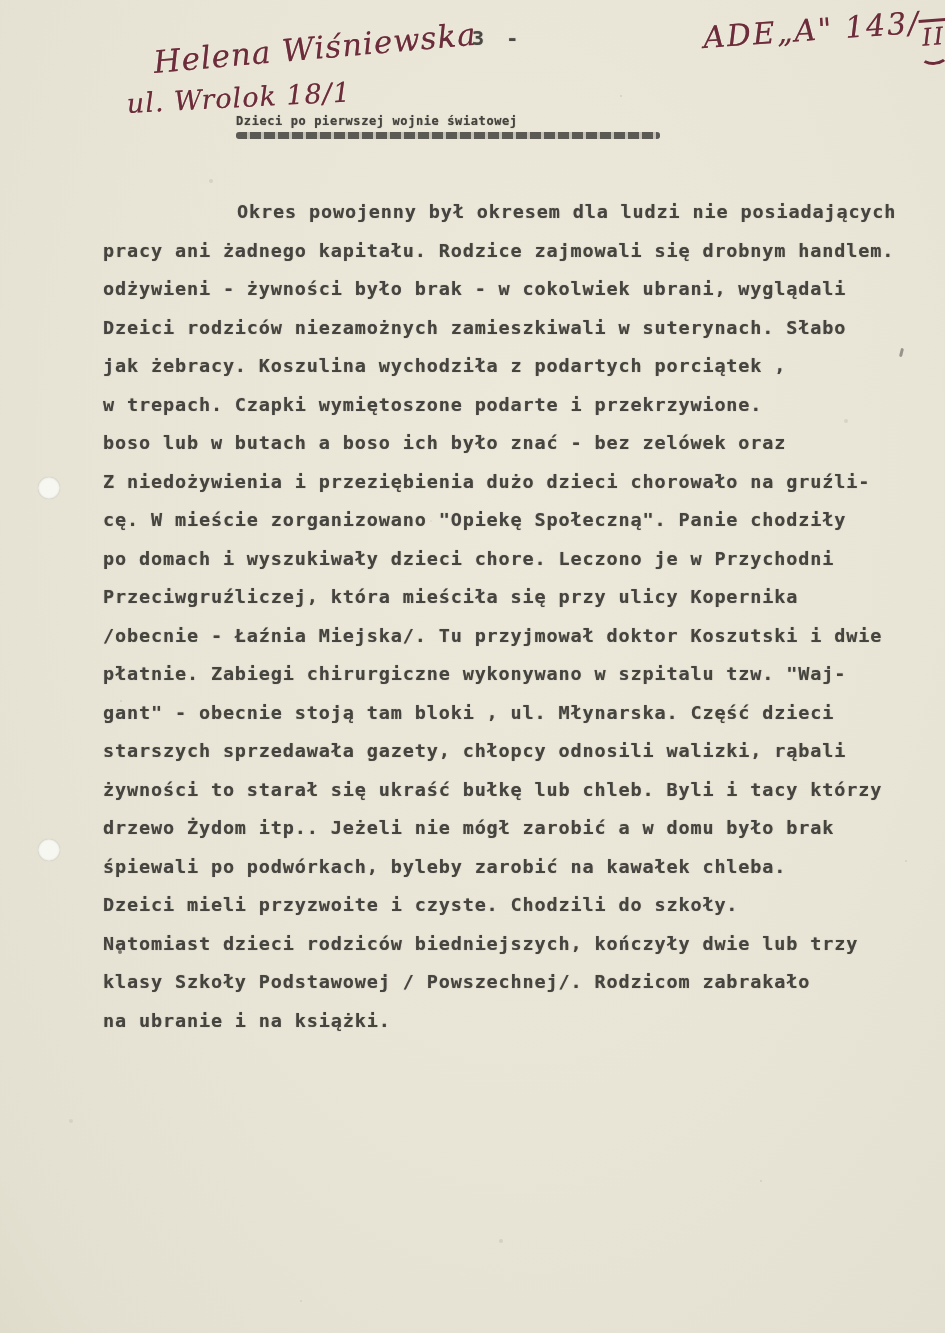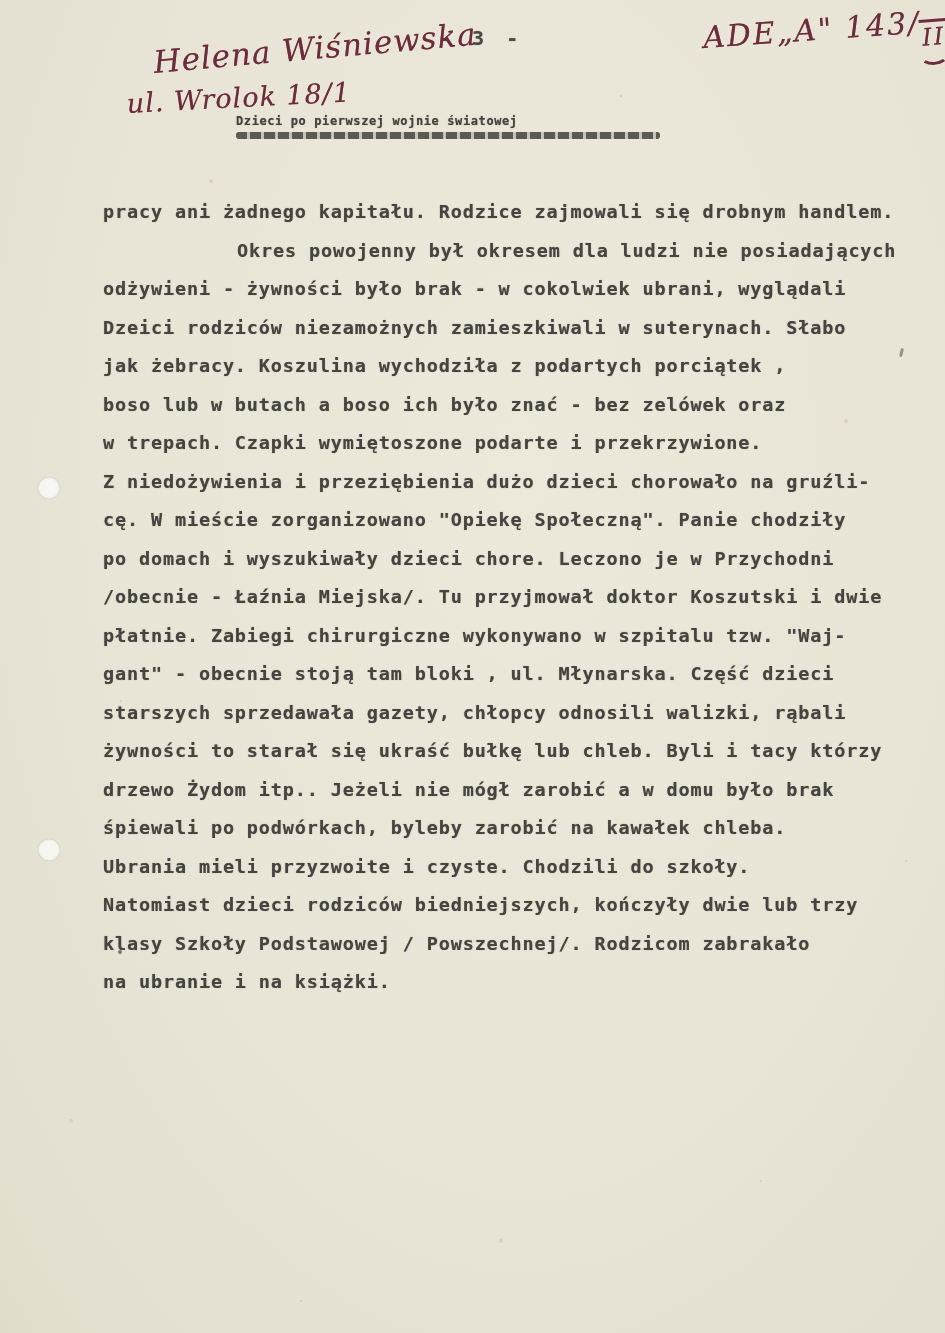--- a/index.html
+++ b/index.html
@@ -133,40 +133,41 @@
     <span class="ref-curve"></span>
   </div>
 
   <div class="title-wrap">
     <div class="doc-title">Dzieci po pierwszej wojnie światowej</div>
     <div class="title-underline"></div>
   </div>
 
   <div class="body-text">
     <div class="paragraph">
+        <div class="tline indent">Okres powojenny był okresem dla ludzi nie posiadających</div>
         <div class="tline">pracy ani żadnego kapitału. Rodzice zajmowali się drobnym handlem.</div>
-        <div class="tline indent">Okres powojenny był okresem dla ludzi nie posiadających</div>
         <div class="tline">odżywieni - żywności było brak - w cokolwiek ubrani, wyglądali</div>
         <div class="tline">Dzeici rodziców niezamożnych zamieszkiwali w suterynach. Słabo</div>
         <div class="tline">jak żebracy. Koszulina wychodziła z podartych porciątek ,</div>
+        <div class="tline">w trepach. Czapki wymiętoszone podarte i przekrzywione.</div>
         <div class="tline">boso lub w butach a boso ich było znać - bez zelówek oraz</div>
-        <div class="tline">w trepach. Czapki wymiętoszone podarte i przekrzywione.</div>
         <div class="tline">Z niedożywienia i przeziębienia dużo dzieci chorowało na gruźli-</div>
         <div class="tline">cę. W mieście zorganizowano "Opiekę Społeczną". Panie chodziły</div>
         <div class="tline">po domach i wyszukiwały dzieci chore. Leczono je w Przychodni</div>
+        <div class="tline">Przeciwgruźliczej, która mieściła się przy ulicy Kopernika</div>
         <div class="tline">/obecnie - Łaźnia Miejska/. Tu przyjmował doktor Koszutski i dwie</div>
         <div class="tline">płatnie. Zabiegi chirurgiczne wykonywano w szpitalu tzw. "Waj-</div>
         <div class="tline">gant" - obecnie stoją tam bloki , ul. Młynarska. Część dzieci</div>
         <div class="tline">starszych sprzedawała gazety, chłopcy odnosili walizki, rąbali</div>
         <div class="tline">żywności to starał się ukraść bułkę lub chleb. Byli i tacy którzy</div>
         <div class="tline">drzewo Żydom itp.. Jeżeli nie mógł zarobić a w domu było brak</div>
         <div class="tline">śpiewali po podwórkach, byleby zarobić na kawałek chleba.</div>
       </div>
     <div class="paragraph">
-        <div class="tline">Ubrania mieli przyzwoite i czyste. Chodzili do szkoły.</div>
+        <div class="tline">Dzeici mieli przyzwoite i czyste. Chodzili do szkoły.</div>
         <div class="tline">Natomiast dzieci rodziców biedniejszych, kończyły dwie lub trzy</div>
         <div class="tline">klasy Szkoły Podstawowej / Powszechnej/. Rodzicom zabrakało</div>
         <div class="tline">na ubranie i na książki.</div>
       </div>
   </div>
 
   <div class="stray-dot"></div>
   <div class="stray-mark"></div>
 </div>
 

